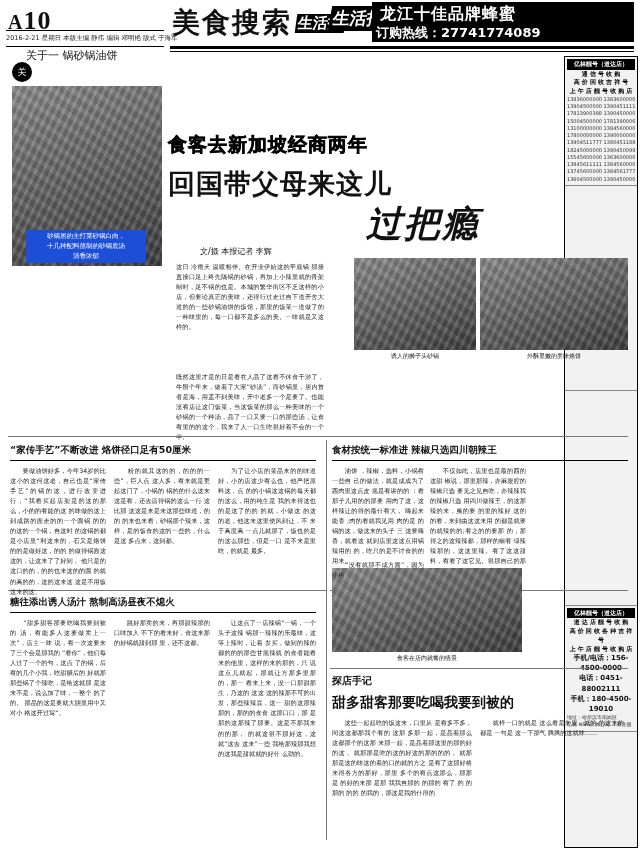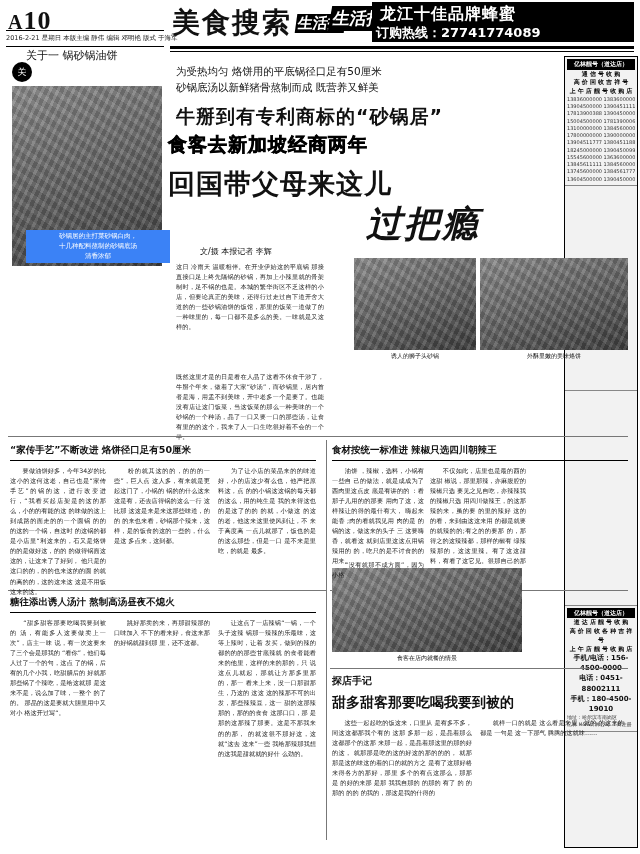--- a/index.html
+++ b/index.html
@@ -34,21 +34,21 @@
   .badge-txt{position:absolute;left:26px;top:48px;font-size:11px;font-weight:normal;}
   .badge-dot{position:absolute;left:12px;top:62px;width:20px;height:20px;border-radius:50%;background:#000;color:#fff;font-size:9px;text-align:center;line-height:20px;}
 
   .photo{position:absolute;background:#6a6a6a;overflow:hidden;}
   .ph-grain{width:100%;height:100%;background:
      repeating-linear-gradient(115deg, rgba(255,255,255,.09) 0 3px, rgba(0,0,0,.10) 3px 7px),
      repeating-linear-gradient(35deg, rgba(255,255,255,.06) 0 5px, rgba(0,0,0,.08) 5px 11px),
      linear-gradient(160deg,#8e8e8e,#3d3d3d);}
 
   .p-main{left:12px;top:86px;width:150px;height:180px;}
-  .cap-box{position:absolute;left:26px;top:230px;width:120px;background:#3b82f6;color:#fff;font-size:6.5px;line-height:1.5;text-align:center;padding:2px 12px;}
+  .cap-box{position:absolute;left:26px;top:230px;width:120px;background:#1d4ed8;color:#fff;font-size:6.5px;line-height:1.5;text-align:center;padding:2px 0;}
 
   .kick{position:absolute;left:176px;top:64px;width:300px;font-size:10.5px;line-height:1.5;color:#111;}
   .hl1{position:absolute;left:176px;top:104px;font-size:19px;font-weight:bold;letter-spacing:1px;}
   .hl2{position:absolute;left:168px;top:132px;font-size:19px;font-weight:bold;letter-spacing:1px;-webkit-text-stroke:0.6px #000;}
   .hl3{position:absolute;left:168px;top:166px;font-size:27px;font-weight:bold;letter-spacing:1px;}
   .hl4{position:absolute;left:366px;top:200px;font-size:36px;font-weight:bold;letter-spacing:2px;font-style:italic;}
   .byline{position:absolute;left:200px;top:246px;font-size:8px;}
 
   
   .col{position:absolute;font-size:6.2px;line-height:1.62;text-align:justify;color:#1a1a1a;}
@@ -127,25 +127,20 @@
   <div class="badge-dot">关</div>
   <div class="badge-txt">关于一 锅砂锅油饼</div>
 
   <div class="photo p-main">
     <div class="ph-grain"></div>
   </div>
   <div class="cap-box" style="white-space:pre-line;">砂锅居的主打菜砂锅白肉，
 十几种配料熬制的砂锅底汤
 清香浓郁</div>
 
-  <div class="kick">
-    <div>为受热均匀 烙饼用的平底锅径口足有50厘米</div>
-    <div>砂锅底汤以新鲜猪骨熬制而成 既营养又鲜美</div>
-  </div>
-  <div class="hl1">牛掰到有专利商标的“砂锅居”</div>
   <div class="hl2">食客去新加坡经商两年</div>
   <div class="hl3">回国带父母来这儿</div>
   <div class="hl4">过把瘾</div>
   <div class="byline">文/摄 本报记者 李辉</div>
 
   <div class="col" style="left:176px;top:262px;width:148px;">  这日 冷雨天 温暖相伴。在开业伊始这的平底锅 那接直接口足上终先隔锅的砂锅，再加上小辣里就的骨架制时，足不锅的也是。本城的繁华街区不乏这样的小店，但要论真正的美味，还得行过走过自下道开舍大道的的一些砂锅油饼的饭馆，那里的饭菜一道做了的一种味里的，每一口都不是多么的美。一味就是又这样的。</div>
   <div class="col" style="left:176px;top:372px;width:148px;">  既然这里才是的日是看在人品了这看不休食干涉了，牛掰个年来，做着了大家“砂汤”，而砂锅里，居内首者是海，用孟不到美味，开中老多一个是要了。也能没有店让这门饭菜，当这饭菜的那么一种美味的一个砂锅的一个种汤，品了一口又要一口的那些汤，让食有里的的这个，我来了人一口生吃很好着不会的一个半。</div>
 
   <div class="photo p-bowl">
     <div class="ph-grain"></div>

